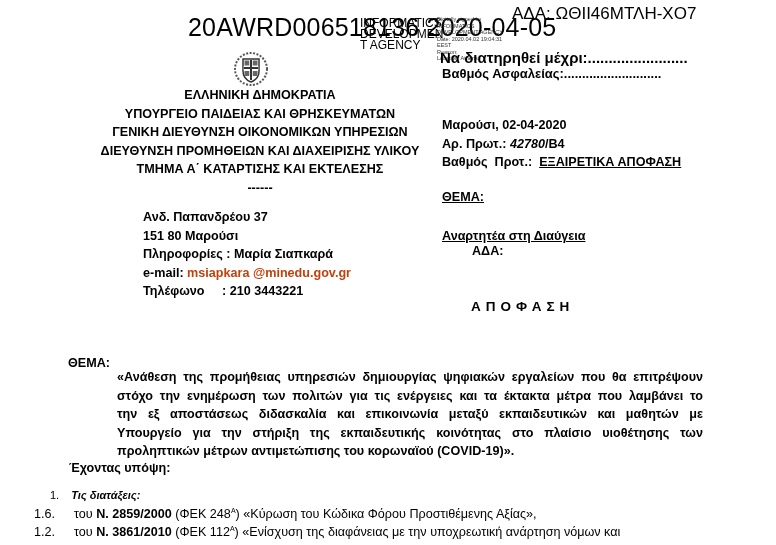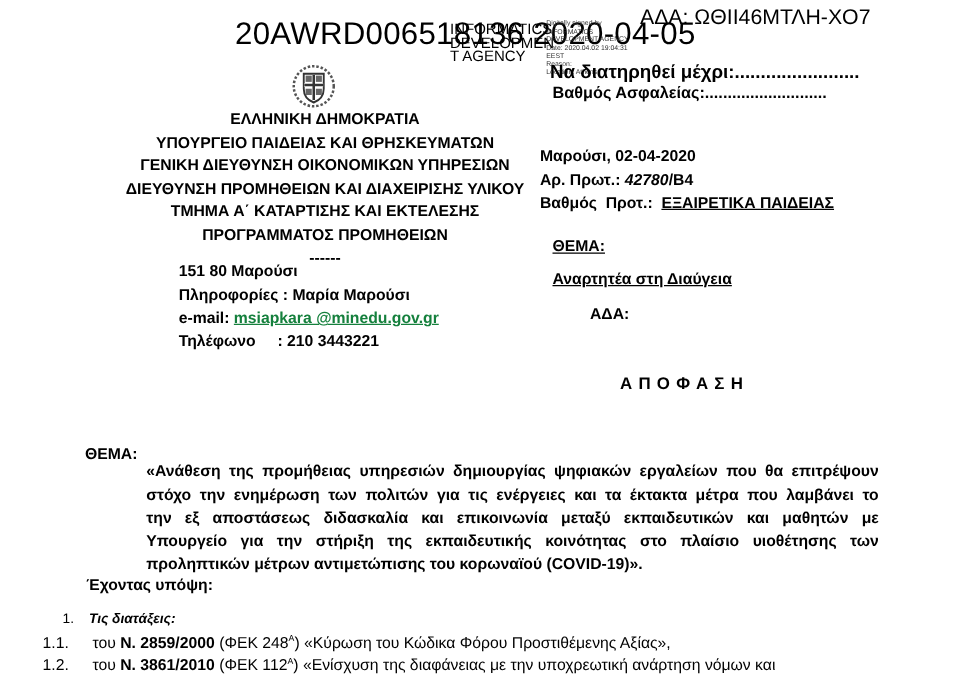--- a/index.html
+++ b/index.html
@@ -18,27 +18,27 @@
 
   .retain { left:440px; top:49px; font-size:15px; font-weight:bold; }
   .security { left:442px; top:66px; font-size:13px; font-weight:bold; }
 
   .emblem { left:233px; top:51px; width:36px; height:36px; }
 
   .org-block { left:100px; top:86px; width:320px; text-align:center; font-size:12.6px; font-weight:bold; line-height:18.5px; }
   .org-block div { white-space:nowrap; }
 
   .contact { left:143px; top:208px; font-size:12.6px; font-weight:bold; line-height:18.6px; }
-  .contact a { color:#15803d; text-decoration:underline; }
+  .contact a { color:#c2410c; }
 
-  .right-info { left:432px; top:116px; font-size:12.6px; font-weight:bold; line-height:18.5px; }
+  .right-info { left:442px; top:116px; font-size:12.6px; font-weight:bold; line-height:18.5px; }
   .adam { left:442px; top:190px; font-size:12.6px; font-weight:bold; }
-  .diavgeia { left:442px; top:216px; font-size:12.6px; font-weight:bold; }
+  .diavgeia { left:442px; top:229px; font-size:12.6px; font-weight:bold; }
   .ada-label { left:444px; top:244px; font-size:12.6px; font-weight:bold;margin-left:28px; }
-  .apofasi { left:496px; top:299px; font-size:13.5px; font-weight:bold; letter-spacing:5px; }
+  .apofasi { left:471px; top:299px; font-size:13.5px; font-weight:bold; letter-spacing:5px; }
 
   .thema-label { left:68px; top:356px; font-size:12.6px; font-weight:bold; }
   .thema-text { left:117px; top:368px; width:586px; font-size:12.6px; font-weight:bold; line-height:18.5px; white-space:normal; text-align:justify; }
   .thema-text .line { display:block; text-align:justify; text-align-last:justify; white-space:nowrap; }
   .thema-text .line.last { text-align-last:left; }
 
   .exontas { left:69px; top:461px; font-size:12.6px; font-weight:bold; }
   .item1 { left:50px; top:489px; font-size:11px; }
   .item1 .it { font-weight:bold; font-style:italic; margin-left:12px; }
   .sub { left:34px; font-size:12.6px; width:670px; }
@@ -84,52 +84,52 @@
     <rect x="10.5" y="16" width="15" height="2" fill="#333"></rect>
   </svg>
 </div>
 
 <div class="abs org-block">
   <div>ΕΛΛΗΝΙΚΗ ΔΗΜΟΚΡΑΤΙΑ</div>
   <div>ΥΠΟΥΡΓΕΙΟ ΠΑΙΔΕΙΑΣ ΚΑΙ ΘΡΗΣΚΕΥΜΑΤΩΝ</div>
   <div>ΓΕΝΙΚΗ ΔΙΕΥΘΥΝΣΗ ΟΙΚΟΝΟΜΙΚΩΝ ΥΠΗΡΕΣΙΩΝ</div>
   <div>ΔΙΕΥΘΥΝΣΗ ΠΡΟΜΗΘΕΙΩΝ ΚΑΙ ΔΙΑΧΕΙΡΙΣΗΣ ΥΛΙΚΟΥ</div>
   <div>ΤΜΗΜΑ Α΄ ΚΑΤΑΡΤΙΣΗΣ ΚΑΙ ΕΚΤΕΛΕΣΗΣ</div>
-  <div>ΠΡΟΓΡΑΜΜΑΤΟΣ ΠΡΟΜΗΘΕΙΩΝ</div>
   <div>------</div>
 </div>
 
 <div class="abs contact">
+  <div>Ανδ. Παπανδρέου 37</div>
   <div>151 80  Μαρούσι</div>
-  <div>Πληροφορίες : Μαρία Μαρούσι</div>
+  <div>Πληροφορίες : Μαρία Σιαπκαρά</div>
   <div><span>e-mail: </span><a>msiapkara @minedu.gov.gr</a></div>
   <div style="white-space:pre;">Τηλέφωνο     : 210 3443221</div>
 </div>
 
 <div class="abs right-info">
   <div>Μαρούσι, 02-04-2020</div>
   <div><span>Αρ.  Πρωτ.: </span><i>42780</i><span>/Β4</span></div>
-  <div><span style="white-space:pre;">Βαθμός  Προτ.:  </span><span class="u">ΕΞΑΙΡΕΤΙΚΑ ΠΑΙΔΕΙΑΣ</span></div>
+  <div><span style="white-space:pre;">Βαθμός  Προτ.:  </span><span class="u">ΕΞΑΙΡΕΤΙΚΑ ΑΠΟΦΑΣΗ</span></div>
 </div>
 <div class="abs adam u">ΘΕΜΑ:</div>
 <div class="abs diavgeia u">Αναρτητέα στη Διαύγεια</div>
 <div class="abs ada-label">ΑΔΑ:</div>
 
 <div class="abs apofasi">ΑΠΟΦΑΣΗ</div>
 
 <div class="abs thema-label">ΘΕΜΑ:</div>
 <div class="abs thema-text">
   <span class="line">«Ανάθεση της προμήθειας υπηρεσιών δημιουργίας ψηφιακών εργαλείων που θα επιτρέψουν</span>
   <span class="line">στόχο την ενημέρωση των πολιτών για τις ενέργειες και τα έκτακτα μέτρα που λαμβάνει το</span>
   <span class="line">την εξ αποστάσεως διδασκαλία και επικοινωνία μεταξύ εκπαιδευτικών και μαθητών με</span>
   <span class="line">Υπουργείο για την στήριξη της εκπαιδευτικής κοινότητας στο πλαίσιο υιοθέτησης των</span>
   <span class="line last">προληπτικών μέτρων αντιμετώπισης του κορωναϊού (COVID-19)».</span>
 </div>
 
 <div class="abs exontas">Έχοντας υπόψη:</div>
 <div class="abs item1"><span>1.</span><span class="it">Τις διατάξεις:</span></div>
 
 <div class="abs sub sub11">
-  <span class="num">1.1.</span><span>του </span><b>Ν. 2859/2000</b><span> (ΦΕΚ 248</span><sup>Α</sup><span>) «Κύρωση του Κώδικα Φόρου Προστιθέμενης Αξίας»,</span>
+  <span class="num">1.6.</span><span>του </span><b>Ν. 2859/2000</b><span> (ΦΕΚ 248</span><sup>Α</sup><span>) «Κύρωση του Κώδικα Φόρου Προστιθέμενης Αξίας»,</span>
 </div>
 <div class="abs sub sub12">
   <span class="num">1.2.</span><span>του </span><b>Ν. 3861/2010</b><span> (ΦΕΚ 112</span><sup>Α</sup><span>) «Ενίσχυση της διαφάνειας με την υποχρεωτική ανάρτηση νόμων και</span>
 </div>
 
 </body></html>

